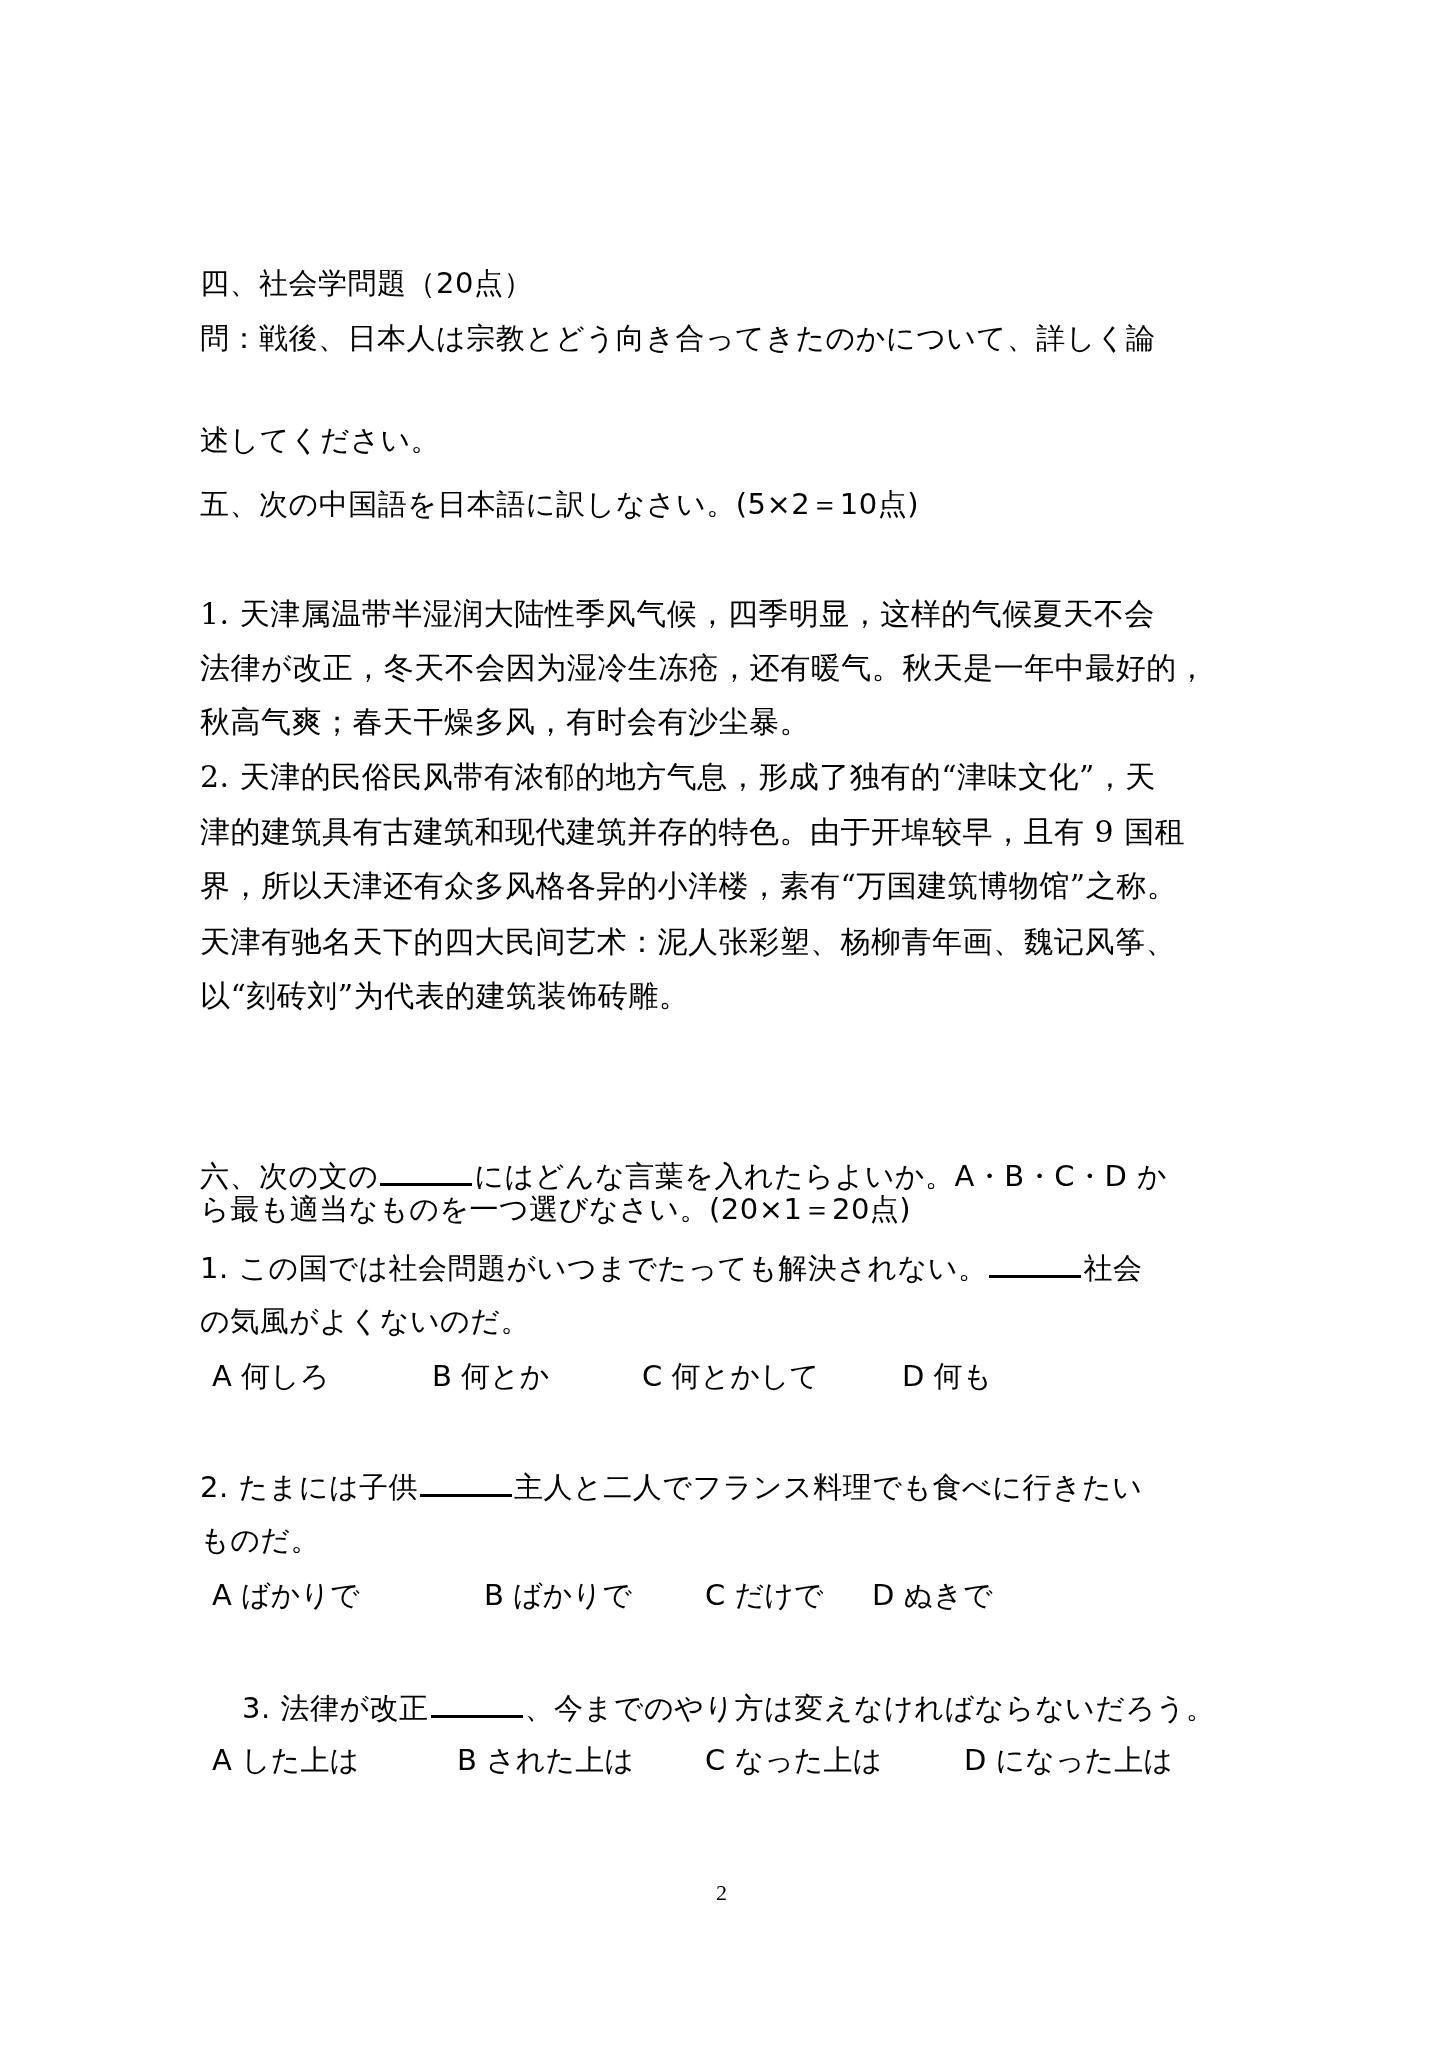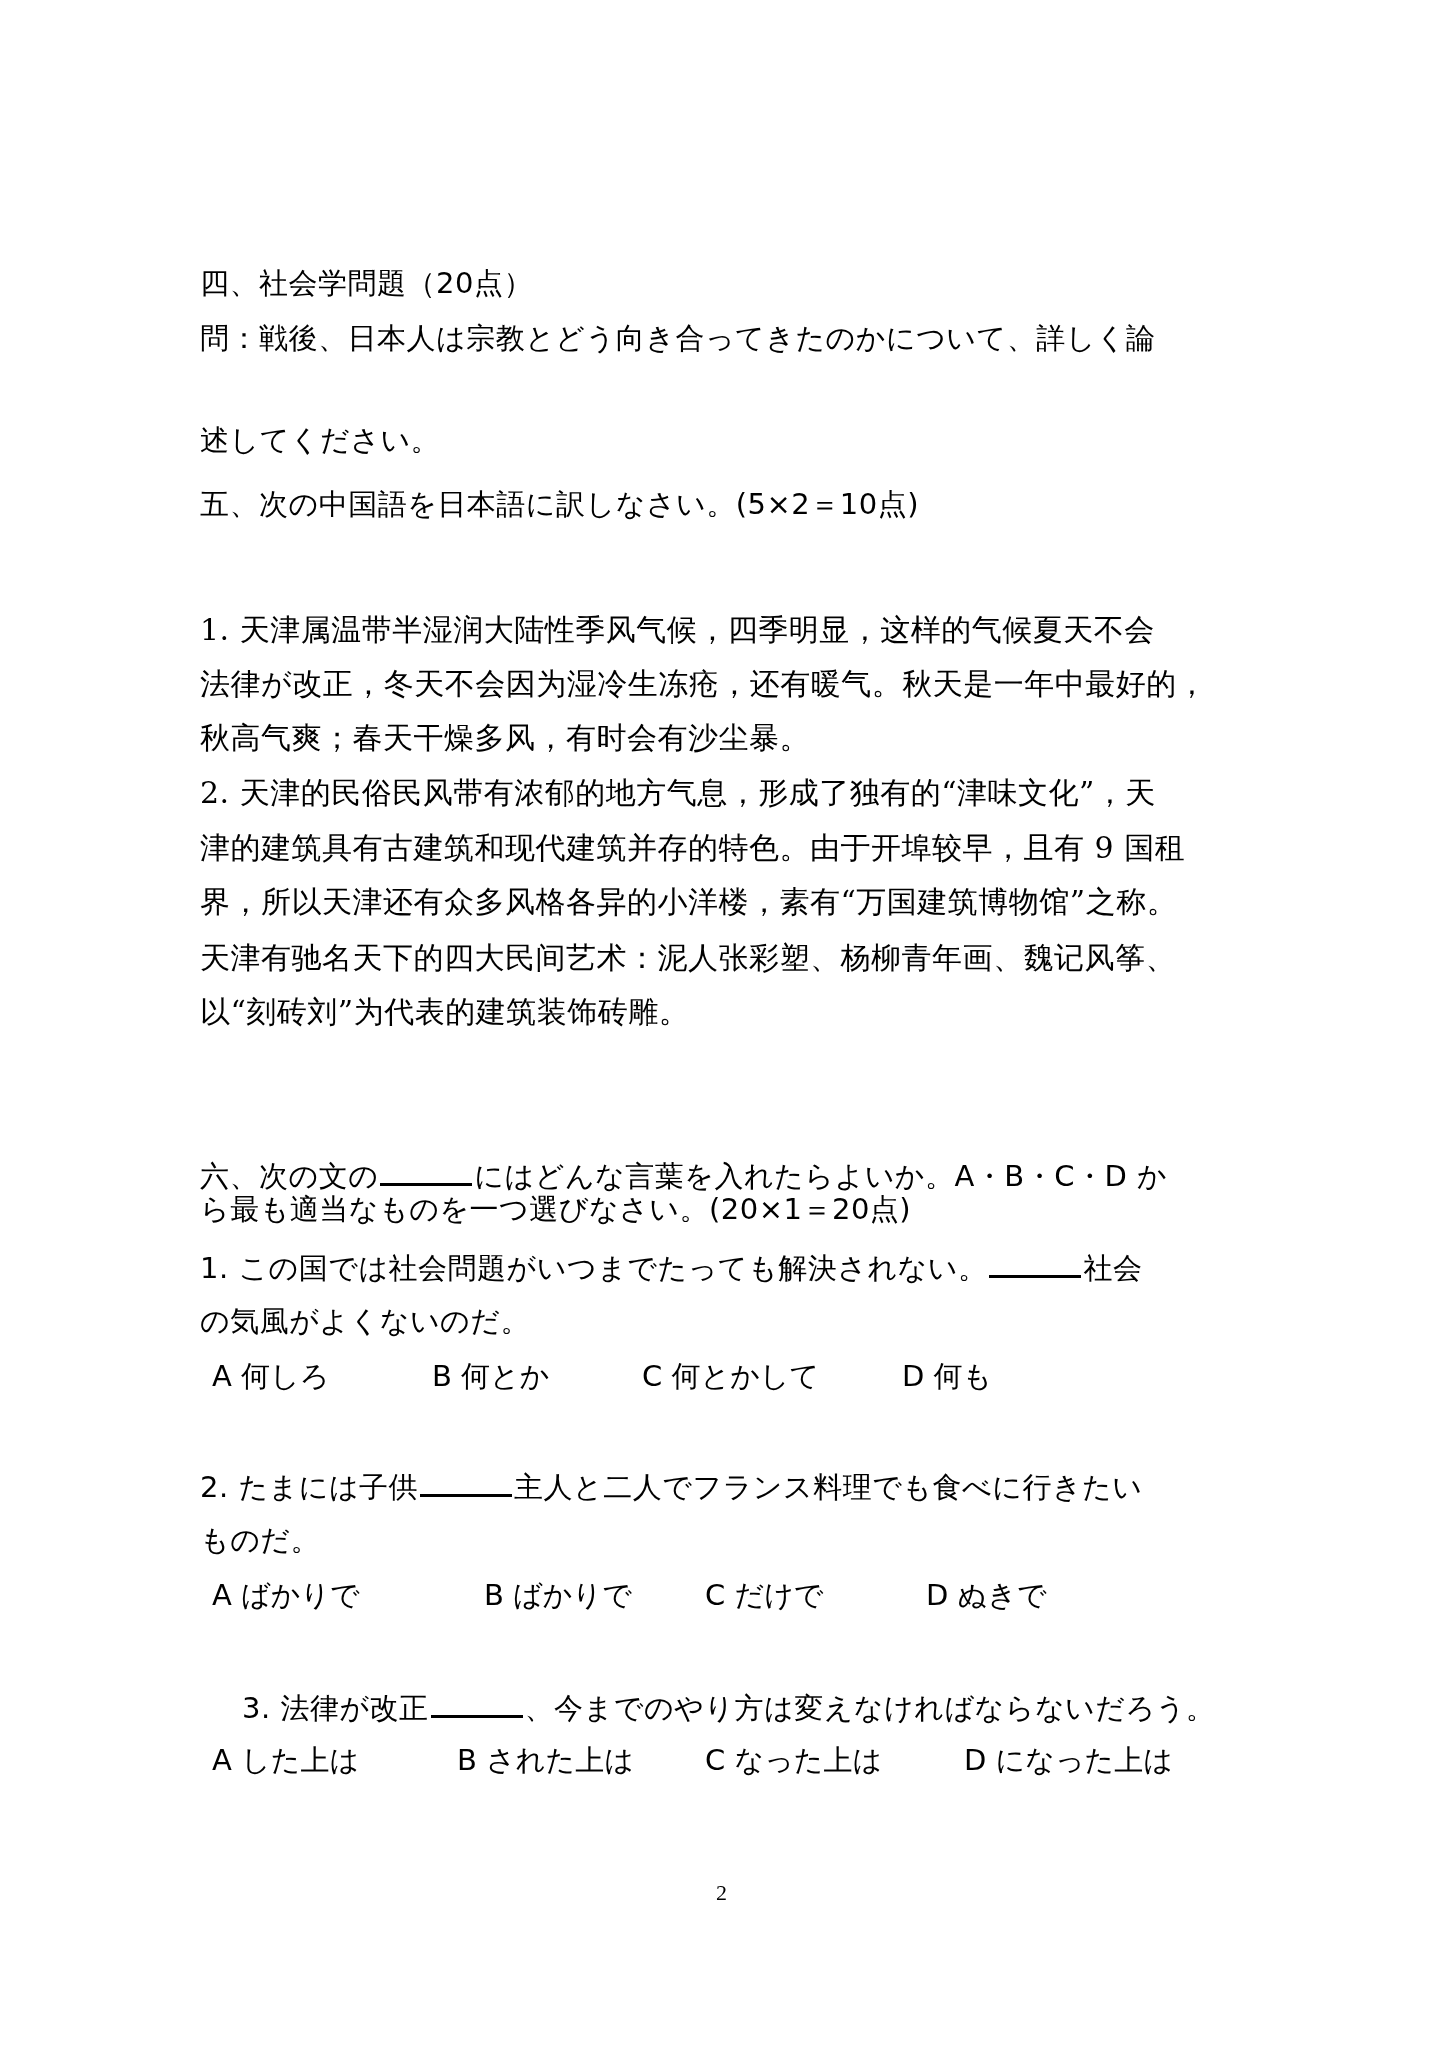--- a/index.html
+++ b/index.html
@@ -1,20 +1,20 @@
 <!DOCTYPE html>
 <html><head>
 <meta charset="utf-8">
 <style>
   html, body { margin: 0; padding: 0; background: #ffffff; }
   body { width: 1449px; height: 2048px; position: relative; overflow: hidden;
          font-family: "DejaVu Sans", "Liberation Sans", sans-serif; color: #000; }
   .line { position: absolute; left: 200px; width: 1070px; font-size: 29px; line-height: 36px;
           white-space: nowrap; letter-spacing: 0.5px; }
-  .zh { font-family: "DejaVu Serif", "Liberation Serif", serif; font-size: 30px; letter-spacing: 0.5px; margin-top: 16px; }
+  .zh { font-family: "DejaVu Serif", "Liberation Serif", serif; font-size: 30px; letter-spacing: 0.5px; }
   .blank { display: inline-block; width: 92px; border-bottom: 3px solid #000; height: 26px; vertical-align: baseline; margin: 0 2px; }
   .options { position: absolute; left: 212px; font-size: 29px; line-height: 36px; white-space: nowrap; }
   .opt { position: absolute; top: 0; white-space: nowrap; }
   .page-num { position: absolute; left: 716px; top: 1880px; font-family: "Liberation Serif", serif; font-size: 22px; }
 </style>
 </head>
 <body>
 
 <div class="line" style="top:265px;">四、社会学問題（20点）</div>
 <div class="line" style="top:320px;">問：戦後、日本人は宗教とどう向き合ってきたのかについて、詳しく論</div>
@@ -49,21 +49,21 @@
 </div>
 
 <div class="line" style="top:1468px;">
   <span>2. たまには子供</span><span class="blank"></span><span>主人と二人でフランス料理でも食べに行きたい</span>
 </div>
 <div class="line" style="top:1522px;">ものだ。</div>
 <div class="options" style="top:1577px;">
   <span class="opt" style="left:0px;">A ばかりで</span>
   <span class="opt" style="left:272px;">B ばかりで</span>
   <span class="opt" style="left:493px;">C だけで</span>
-  <span class="opt" style="left:714px;">D ぬきで</span>
+  <span class="opt" style="left:660px;">D ぬきで</span>
 </div>
 
 <div class="line" style="top:1689px;margin-left:42px;">
   <span>3. 法律が改正</span><span class="blank"></span><span>、今までのやり方は変えなければならないだろう。</span>
 </div>
 <div class="options" style="top:1742px;">
   <span class="opt" style="left:0px;">A した上は</span>
   <span class="opt" style="left:245px;">B された上は</span>
   <span class="opt" style="left:493px;">C なった上は</span>
   <span class="opt" style="left:752px;">D になった上は</span>

